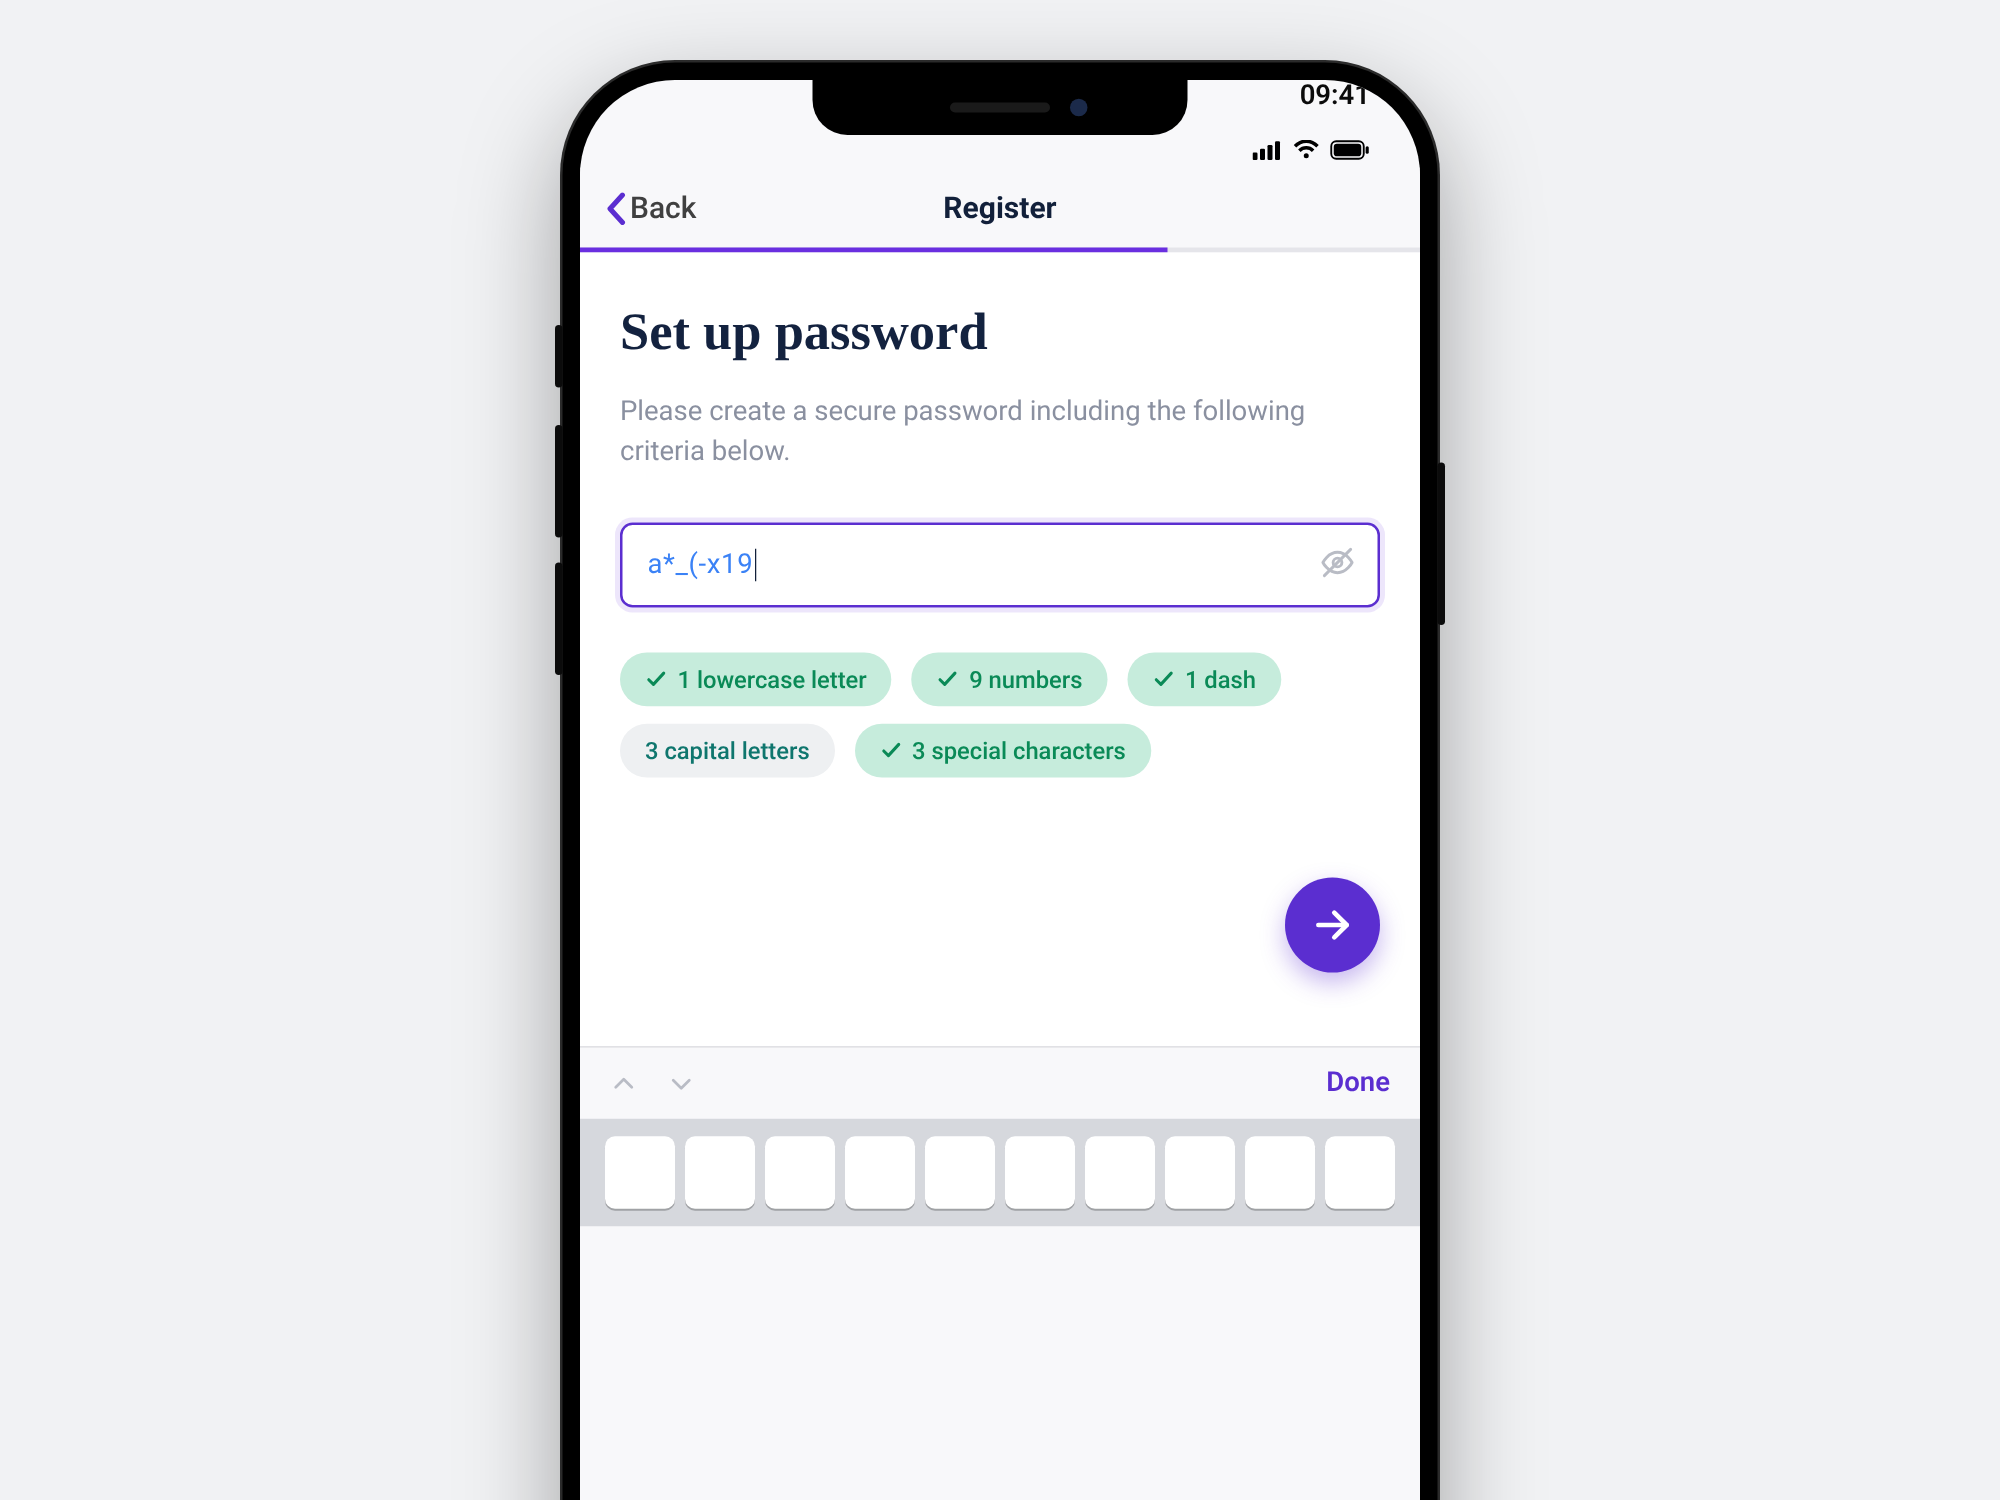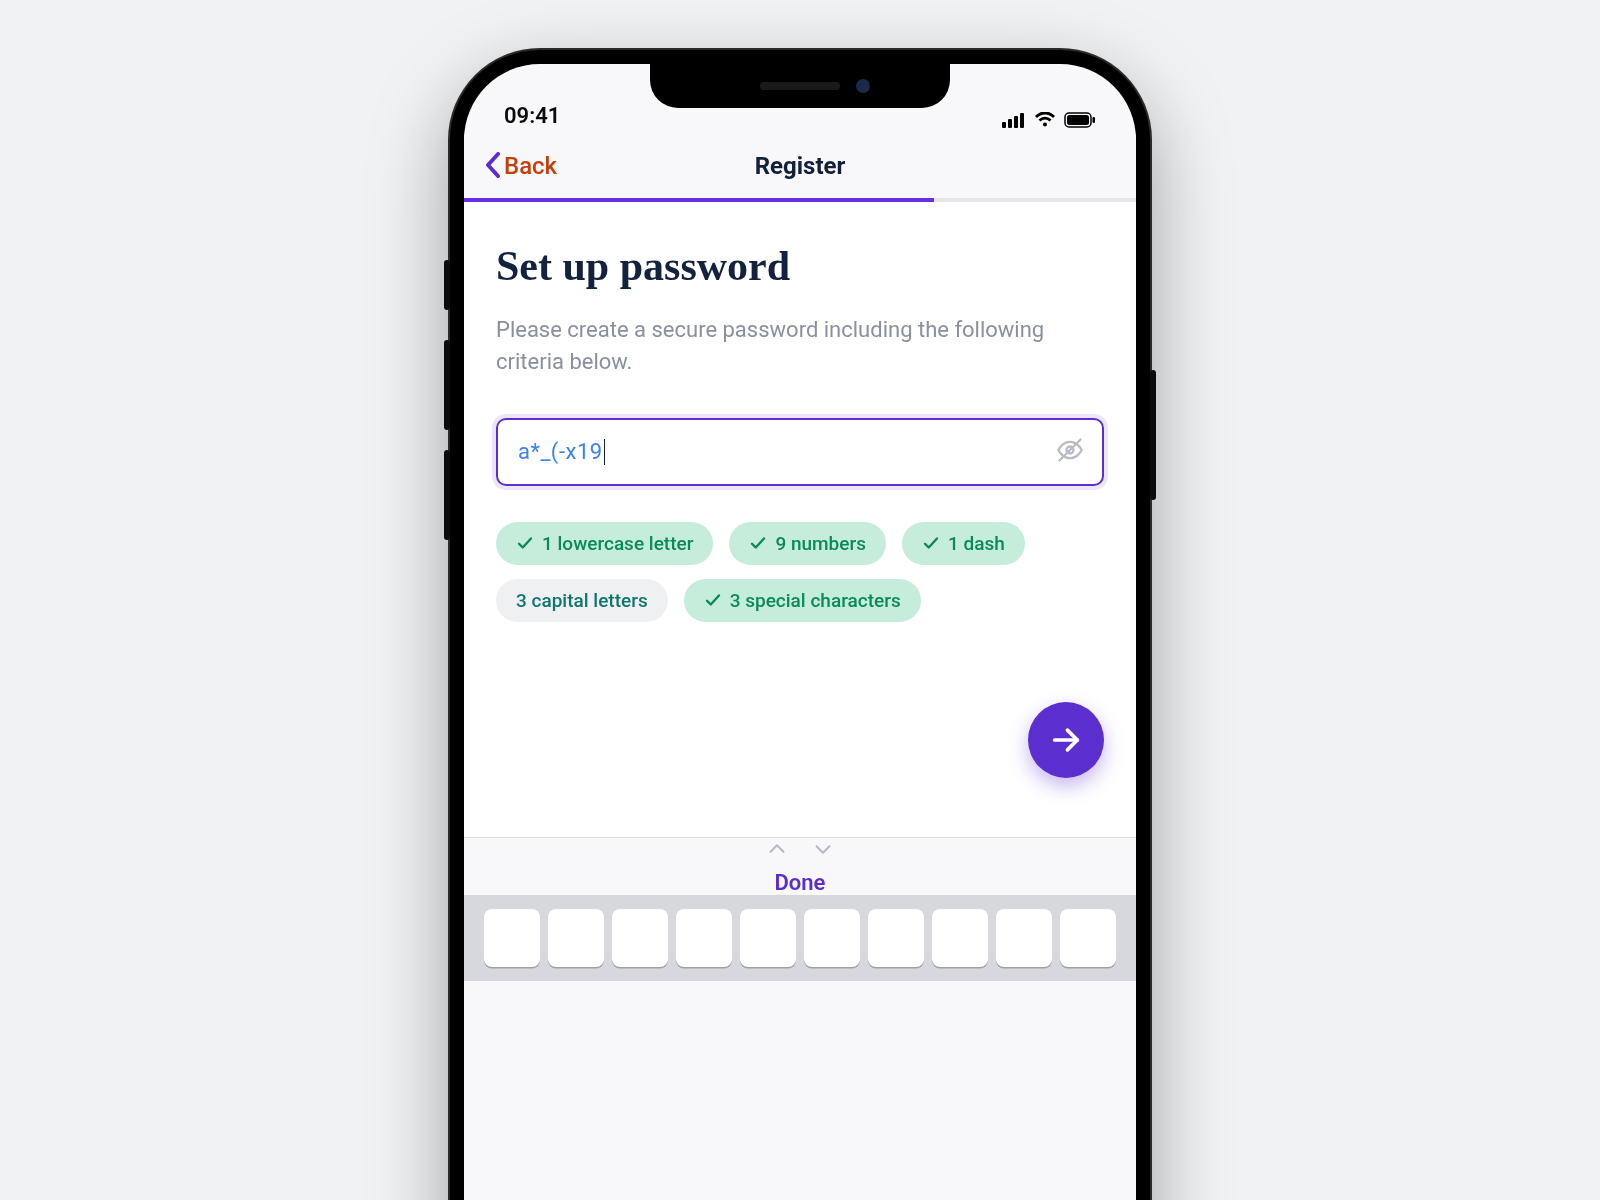--- a/index.html
+++ b/index.html
@@ -65,38 +65,39 @@
   
   .status-bar {
     height: 70px;
     display: flex;
     align-items: flex-end;
     justify-content: space-between;
     padding: 0 40px 6px;
     font-weight: 600;
     font-size: 22px;
     color: #0b0b0b;
+    flex-direction: column;
   }
   .status-icons { display:flex; align-items:center; gap:8px; }
 
   
   .navbar {
     height: 64px;
     display: flex;
     align-items: center;
     justify-content: center;
     position: relative;
     background:#f8f8fa;
   }
   .back {
     position: absolute;
     left: 20px;
     display: flex;
-    align-items: flex-start;
-    color: #c2410c;
+    align-items: flex-end;
+    color: #404040;
     font-size: 24px;
     font-weight: 500;
     gap:2px;
   }
   .nav-title {
     font-size: 24px;
     font-weight: 700;
     color: #12203a;
   }
   .progress {
@@ -188,21 +189,20 @@
   
   .kbd-accessory {
     position:absolute;
     top: 635px;
     left:0; right:0;
     height: 58px;
     border-top:1px solid #d9d9de;
     background:#f8f8fa;
     display:flex; align-items:center; justify-content:space-between;
     padding: 0 24px;
-    flex-direction: column;
   }
   .kbd-arrows { display:flex; gap:24px; color:#b9bcc5; }
   .kbd-done { color:#5b2ed0; font-size:22px; font-weight:600; }
 
   
   .kbd {
     position:absolute;
     top: 693px;
     left:0; right:0;
     background:#d6d8dd;

